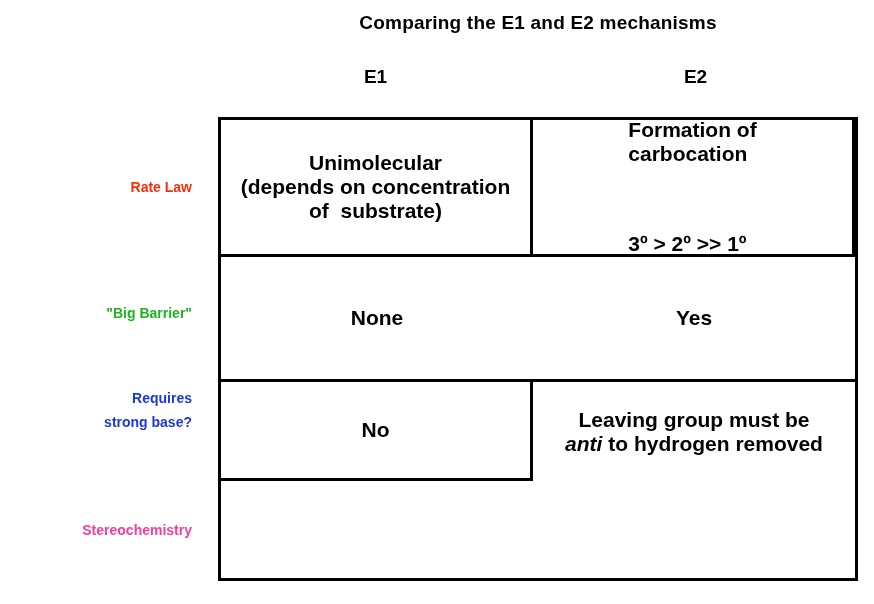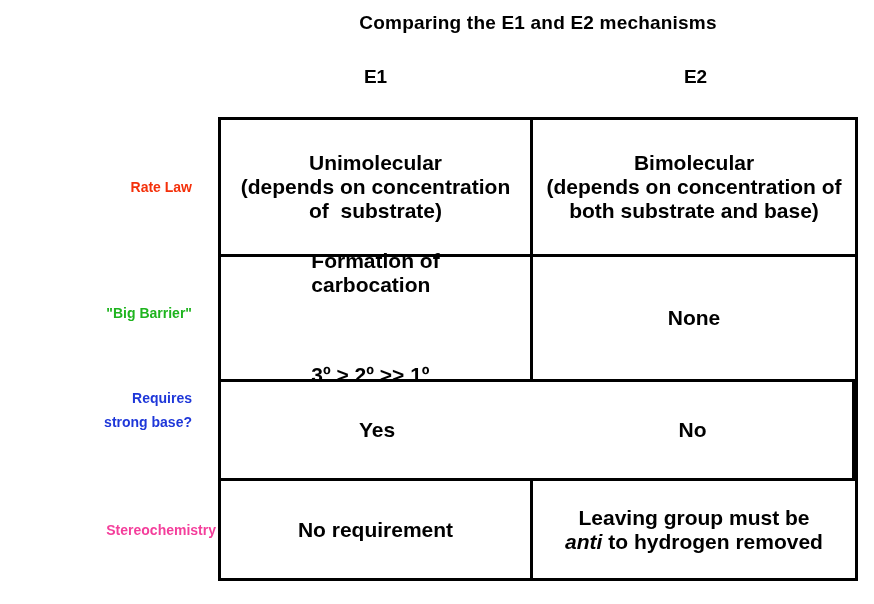--- a/index.html
+++ b/index.html
@@ -37,21 +37,21 @@
     left: 0;
     width: 192px;
     text-align: right;
     font-size: 14px;
     line-height: 24px;
     white-space: pre-line;
   }
   .row-label.rate-law       { top: 175px; }
   .row-label.big-barrier    { top: 301px; }
   .row-label.strong-base    { top: 386px; }
-  .row-label.stereochem     { top: 518px; margin-left: 24px; }
+  .row-label.stereochem     { top: 518px; }
 
   .cmp-table {
     position: absolute;
     left: 218px;
     top: 117px;
     width: 640px;
     height: 464px;
     border: 3px solid #000000;
     display: grid;
     grid-template-columns: 312px 1fr;
@@ -87,35 +87,31 @@
   <div class="row-label big-barrier" style="color: rgb(30, 180, 30);">"Big Barrier"</div>
   <div class="row-label strong-base" style="color: rgb(30, 55, 217);">Requires
 strong base?</div>
   <div class="row-label stereochem" style="color: rgb(244, 62, 155);">Stereochemistry</div>
 
   <div class="cmp-table">
 
     <div class="cell col1 rowline prewrap">Unimolecular
 (depends on concentration
 of  substrate)</div>
-    <div class="cell rowline prewrap">Bimolecular
-(depends on concentration of
-both substrate and base)</div>
 
     <div class="cell col1 rowline">
       <div class="bb-block">
         <div>Formation of
 carbocation</div>
         <div class="bb-order">3º &gt; 2º &gt;&gt; 1º</div>
       </div>
     </div>
     <div class="cell rowline">None</div>
 
     <div class="cell rowline">Yes</div>
     <div class="cell col1 rowline">No</div>
 
-    <div class="cell col1">No requirement</div>
     <div class="cell">
       <div><span>Leaving group must be</span><br><span class="italic">anti</span><span> to hydrogen removed</span></div>
     </div>
 
   </div>
 </div>
 
 </body></html>

